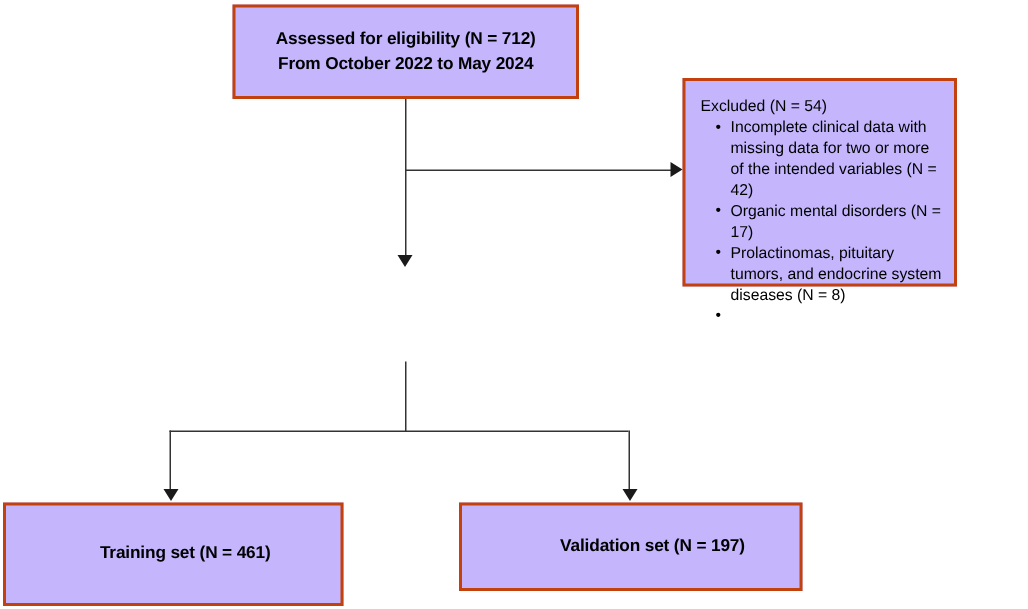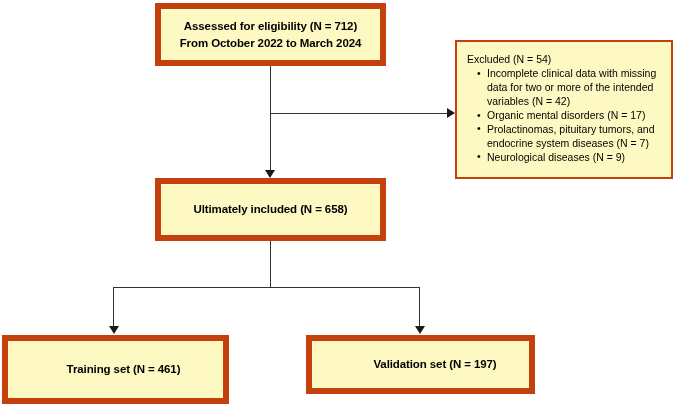--- a/index.html
+++ b/index.html
@@ -14,43 +14,43 @@
   #flowchart {
     position: relative;
     width: 685px;
     height: 406px;
     background: #ffffff;
     overflow: hidden;
   }
   .node {
     position: absolute;
     box-sizing: border-box;
-    background: #fef9c3;
-    border: 6px solid #c2410c;
+    background: #c4b5fd;
+    border: 2px solid #c2410c;
     display: flex;
     align-items: center;
     justify-content: center;
   }
   .node-label {
     font-size: 11.5px;
     font-weight: bold;
     line-height: 1.45;
     text-align: center;
     color: #000000;
     letter-spacing: -0.1px;
   }
 
   
   #node-assessed { left: 155px; top: 3px;   width: 231px; height: 63px; }
   #node-included { left: 155px; top: 178px; width: 231px; height: 63px; }
   #node-training { left: 2px;   top: 335px; width: 227px; height: 69px; padding-left: 16px; }
   #node-validation { left: 306px; top: 335px; width: 229px; height: 59px; padding-left: 29px; }
 
   #node-excluded {
-    left: 455px; top: 40px; width: 218px; height: 139px;
+    left: 455px; top: 52px; width: 183px; height: 139px;
     display: block;
     padding: 10px 8px 6px 10px;
     border-width: 2px;
   }
   .excluded-title {
     font-size: 10.5px;
     font-weight: normal;
     line-height: 1.35;
     color: #000000;
     white-space: nowrap;
@@ -113,49 +113,45 @@
   #edge-validation-arrow   { left: 415px; top: 326px; }
 </style>
 </head>
 <body>
 
 <div id="flowchart">
 
   <div class="node" id="node-assessed">
     <div class="node-label">
       <span>Assessed for eligibility  (N = 712)</span><br>
-      <span>From October 2022 to March 2024</span>
+      <span>From October 2022 to May 2024</span>
     </div>
   </div>
 
   <div class="node" id="node-excluded">
     <div class="excluded-title">Excluded  (N = 54)</div>
     <ul class="excluded-list">
       <li>
         <span class="bullet">•</span>
         <span>Incomplete clinical data with missing data for two or more of the intended variables (N = 42)</span>
       </li>
       <li>
         <span class="bullet">•</span>
         <span>Organic mental disorders (N = 17)</span>
       </li>
       <li>
         <span class="bullet">•</span>
-        <span>Prolactinomas, pituitary tumors, and endocrine system diseases (N = 7)</span>
+        <span>Prolactinomas, pituitary tumors, and endocrine system diseases (N = 8)</span>
       </li>
       <li>
         <span class="bullet">•</span>
-        <span>Neurological diseases (N = 9)</span>
       </li>
     </ul>
   </div>
 
-  <div class="node" id="node-included">
-    <div class="node-label">Ultimately included (N = 658)</div>
-  </div>
 
   <div class="node" id="node-training">
     <div class="node-label">Training set  (N = 461)</div>
   </div>
 
   <div class="node" id="node-validation">
     <div class="node-label">Validation set  (N = 197)</div>
   </div>
 
   <div class="vline" id="edge-assessed-stem"></div>

